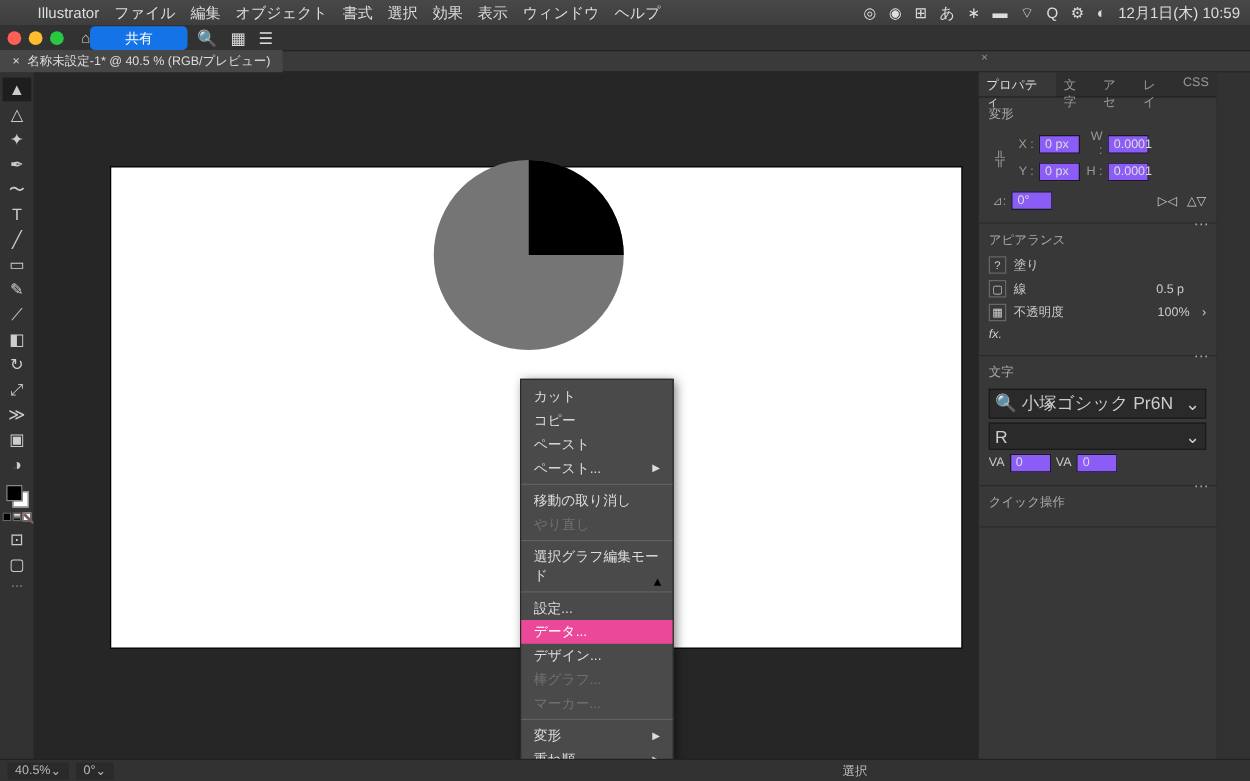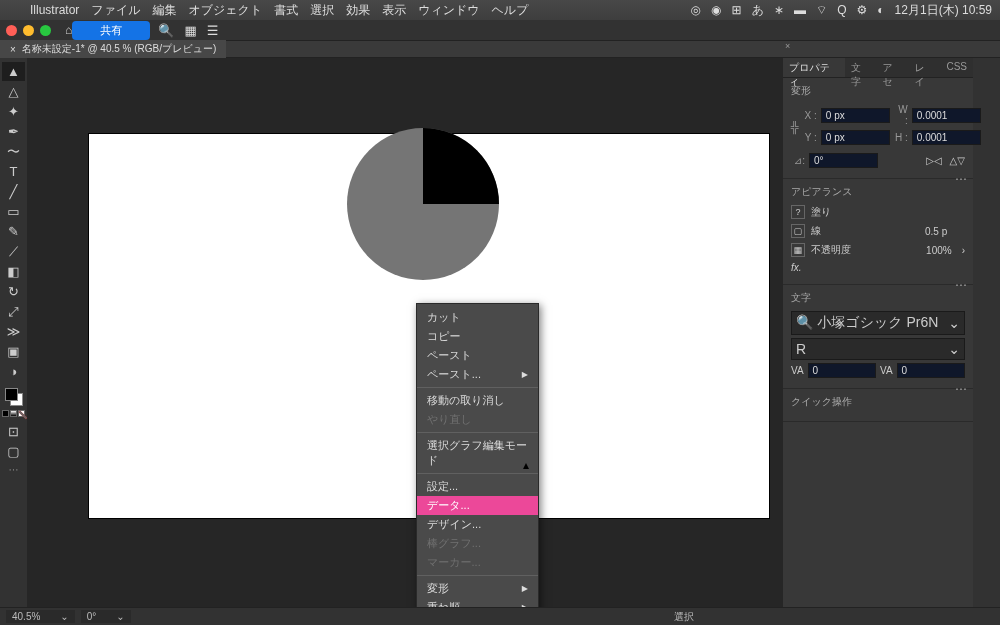--- a/index.html
+++ b/index.html
@@ -43,26 +43,26 @@
 .ctx .arr{font-size:8px}
 .cursor{position:absolute;left:496px;top:400px;font-size:12px;color:#000;z-index:10;pointer-events:none}
 .rpanel{width:190px;background:#383838;display:flex;flex-direction:column;font-size:10px;color:#ccc;position:relative}
 .rtabs{display:flex;height:20px;background:#2f2f2f;border-bottom:1px solid #222}
 .rtab{padding:3px 6px;font-size:10px;color:#999}
 .rtab.act{background:#383838;color:#ddd}
 .sect{padding:6px 8px;border-bottom:1px solid #2a2a2a}
 .sect h4{font-size:10px;font-weight:400;color:#aaa;margin-bottom:6px}
 .trow{display:flex;align-items:center;gap:4px;margin-bottom:4px}
 .trow .lbl{width:14px;text-align:right;color:#999;font-size:10px}
-.trow .fld{background:#0f172a;border:1px solid #1a1a1a;padding:1px 4px;width:69px;font-size:10px;color:#ddd}
+.trow .fld{background:#8b5cf6;border:1px solid #1a1a1a;padding:1px 4px;width:33px;font-size:10px;color:#ddd}
 .approw{display:flex;align-items:center;gap:6px;margin-bottom:5px;font-size:10px}
 .approw .ic{width:14px;height:14px;border:1px solid #666;display:flex;align-items:center;justify-content:center;font-size:9px}
 .fontsel{background:#2a2a2a;border:1px solid #1a1a1a;padding:2px 4px;margin-bottom:3px;display:flex;justify-content:space-between;align-items:center;font-size:14px}
 .statusbar{height:18px;background:#323232;display:flex;align-items:center;padding:0 6px;font-size:10px;color:#bbb;border-top:1px solid #222}
-.statusbar .sb{background:#2a2a2a;padding:1px 6px;margin-right:6px;display:flex;align-items:center;gap:20px}
+.statusbar .sb{background:#2a2a2a;padding:1px 6px;margin-right:6px;display:flex;align-items:center;gap:0}
 .rcol{width:27px;background:#323232}
 .rpanel::-webkit-scrollbar{width:8px}
 .dots{position:absolute;right:6px;font-size:12px;color:#aaa}
 .linkic{width:18px;height:18px;display:flex;align-items:center;justify-content:center;font-size:11px;color:#999}
 .xclose{position:absolute;right:178px;top:-17px;width:10px;height:10px;color:#999;font-size:9px}
 </style>
 </head>
 <body>
 
 <div class="menubar">

